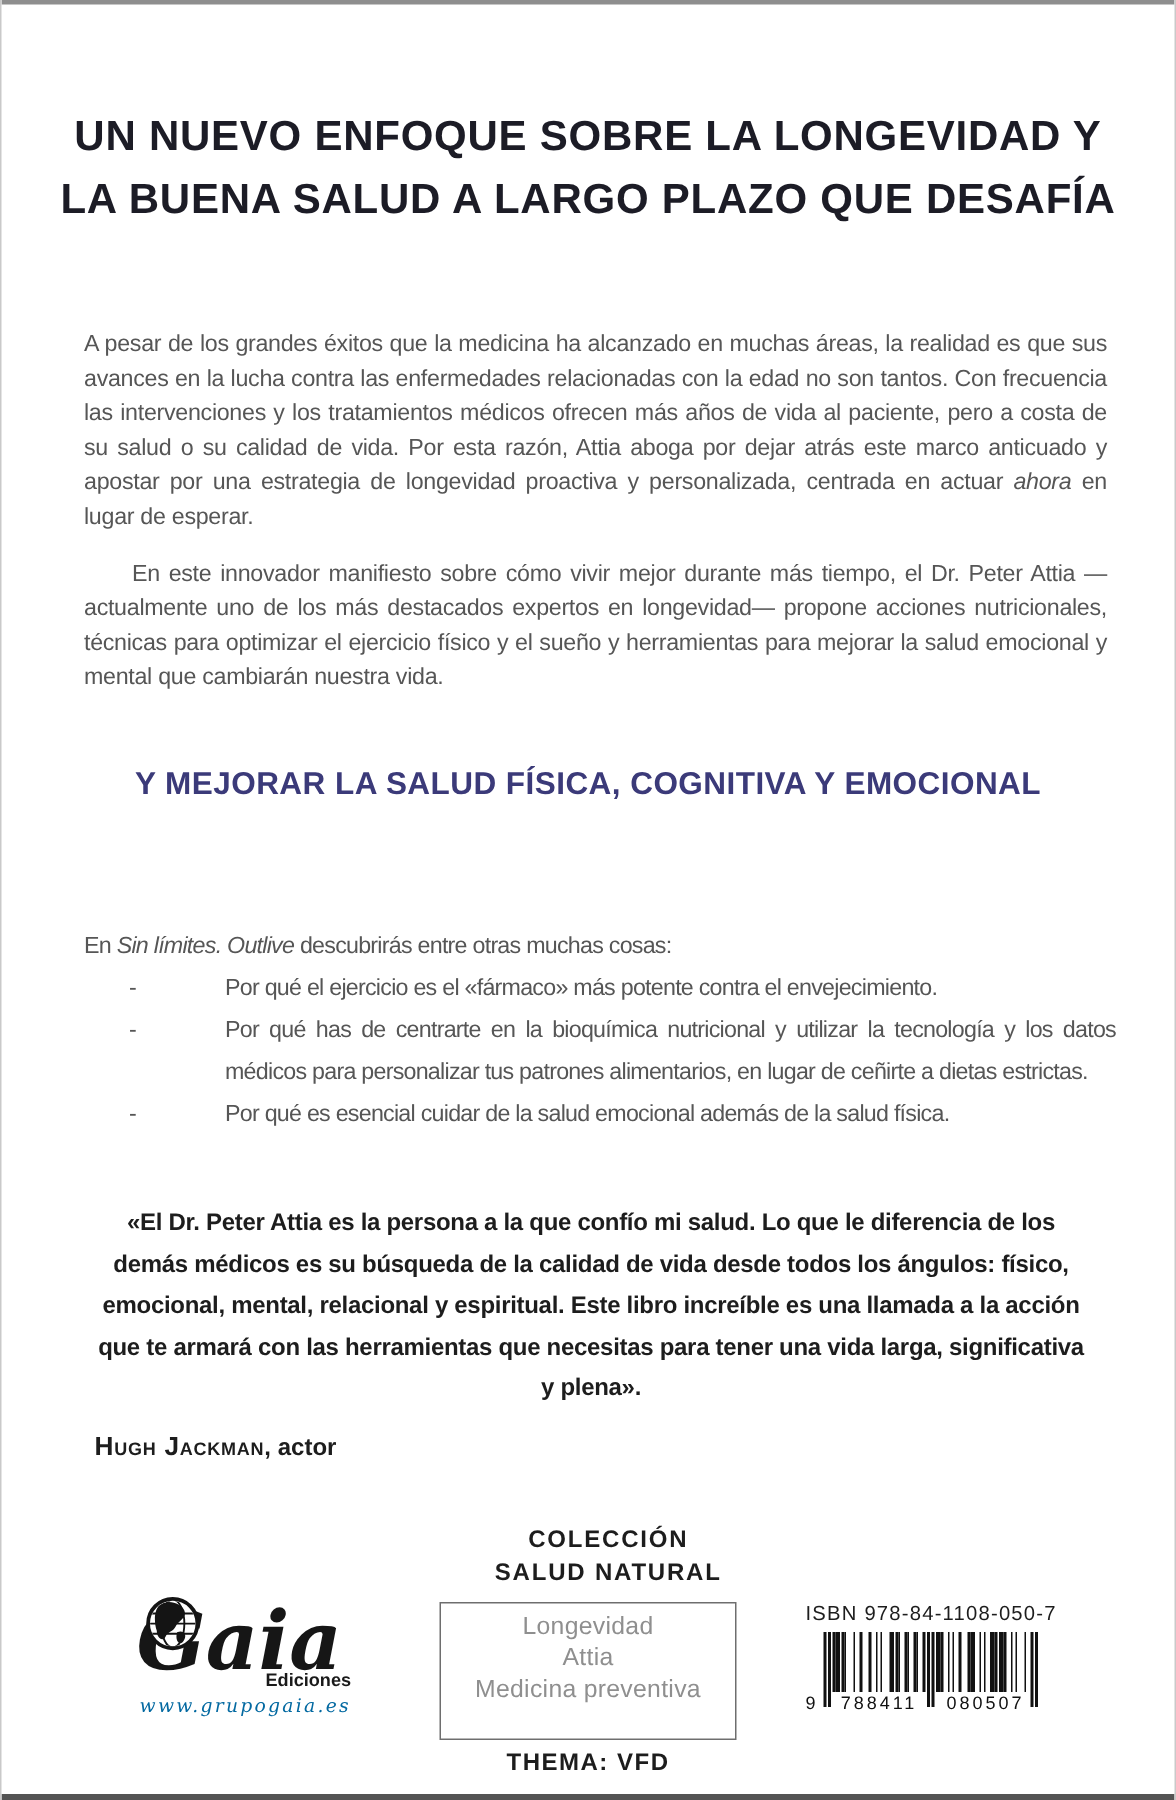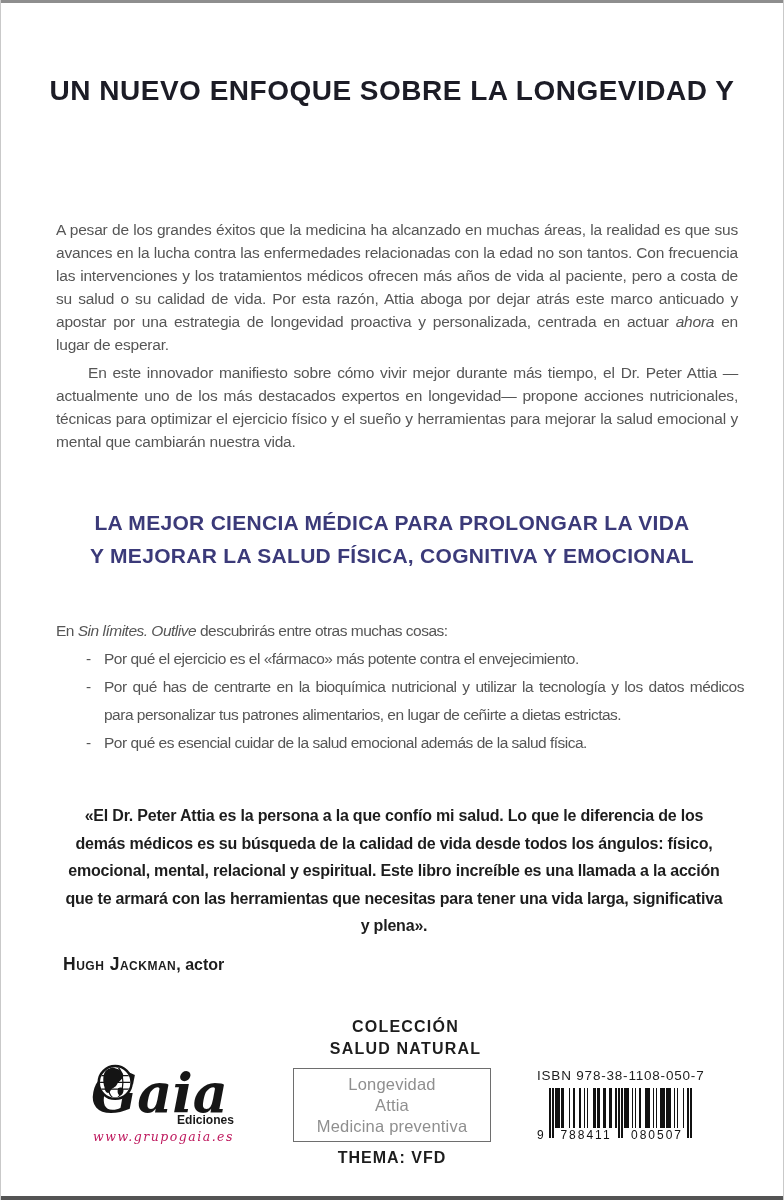--- a/index.html
+++ b/index.html
@@ -16,80 +16,80 @@
   .edge-top{position:absolute;top:0;left:0;right:0;height:3px;background:var(--edge);}
   .edge-bottom{position:absolute;bottom:0;left:0;right:0;height:4px;background:#545454;}
 
   .headline{position:absolute;top:70px;left:0;right:0;text-align:center;
     color:var(--headline);font-weight:bold;font-size:28px;line-height:42px;letter-spacing:0.5px;}
   .headline div{white-space:nowrap;}
 
   .bodycopy{position:absolute;top:218px;left:55px;width:682px;
     color:var(--body);font-size:15.5px;line-height:23px;text-align:justify;letter-spacing:-0.2px;}
   .bodycopy p{margin:0;}
-  .bodycopy p + p{margin-top:5px;text-indent:32px;}
+  .bodycopy p + p{margin-top:15px;text-indent:32px;}
   .bodycopy em{font-style:italic;}
 
   .tagline{position:absolute;top:506px;left:0;right:0;text-align:center;
     color:var(--subhead);font-weight:bold;font-size:21px;line-height:33px;letter-spacing:0.3px;}
   .tagline div{white-space:nowrap;}
 
   .highlights{position:absolute;top:617px;left:55px;width:688px;
     color:var(--body);font-size:15.5px;line-height:28px;letter-spacing:-0.5px;}
   .highlights .intro{margin:0 0 0 0;}
   .highlights em{font-style:italic;}
   .highlights ul{list-style:none;margin:0;padding:0;}
   .highlights li{display:flex;align-items:flex-start;}
   .hl-marker{flex:0 0 18px;margin-left:30px;text-align:left;}
-  .hl-text{flex:1;text-align:justify;}
+  .hl-text{flex:1;text-align:justify;margin-left:46px;}
 
   .endorsement{position:absolute;top:802px;left:62px;width:662px;color:var(--ink);}
   .quote{margin:0;text-align:center;font-weight:bold;font-size:16px;line-height:27.5px;letter-spacing:-0.2px;}
   .attribution{margin-top:14px;padding-right:18px;font-weight:bold;font-size:16px;color:var(--ink);}
   .attr-name{font-variant:small-caps;font-size:17.5px;letter-spacing:0.5px;}
 
   .collection{position:absolute;top:1016px;left:0;right:0;text-align:center;color:var(--ink);}
   .coll-line{font-weight:bold;font-size:16px;line-height:22px;letter-spacing:1.2px;padding-left:27px;}
-  .cat-box{width:196px;margin:8px auto 0;border:1.5px solid #6e6e6e;padding:5px 0 4px;}
+  .cat-box{width:196px;margin:8px auto 0;border:1.5px solid #6e6e6e;padding:5px 0 22px;}
   .cat-box div{color:var(--boxtext);font-size:16.5px;line-height:21px;letter-spacing:0.2px;}
   .thema{margin-top:7px;font-weight:bold;font-size:16px;letter-spacing:1px;}
 
   .publisher{position:absolute;left:90px;top:1062px;width:145px;text-align:center;}
   .publisher svg{display:block;}
   .pub-url{margin-top:3px;font-family:"DejaVu Serif", serif;font-style:italic;
-    font-size:12.5px;letter-spacing:1.5px;color:#be185d;white-space:nowrap;}
+    font-size:12.5px;letter-spacing:1.5px;color:#0369a1;white-space:nowrap;}
 
   .isbn-block{position:absolute;left:536px;top:1068px;width:180px;color:#1d1d1d;}
   .isbn-label{font-size:13.5px;letter-spacing:0.8px;white-space:nowrap;margin-bottom:5px;}
   .barcode{position:relative;width:158px;height:58px;}
   .bar{position:absolute;top:0;height:40px;background:#111;}
   .bar.guard{height:50px;}
   .bc-digit{position:absolute;top:40px;font-size:12px;letter-spacing:2px;color:#111;
     font-family:"Liberation Sans", sans-serif;}
   .bc-d0{left:0;}
   .bc-d1{left:16px;width:66px;text-align:center;}
   .bc-d2{left:87px;width:66px;text-align:center;}
 </style>
 </head>
 <body>
 
 <div class="cover">
   <div class="edge-top"></div>
 
   <div class="headline">
     <div>UN NUEVO ENFOQUE SOBRE LA LONGEVIDAD Y</div>
+    <div>LA BUENA SALUD A LARGO PLAZO QUE DESAFÍA</div>
   </div>
 
   <div class="bodycopy">
     <p><span>A pesar de los grandes éxitos que la medicina ha alcanzado en muchas áreas, la realidad es que sus avances en la lucha contra las enfermedades relacionadas con la edad no son tantos. Con frecuencia las intervenciones y los tratamientos médicos ofrecen más años de vida al paciente, pero a costa de su salud o su calidad de vida. Por esta razón, Attia aboga por dejar atrás este marco anticuado y apostar por una estrategia de longevidad proactiva y personalizada, centrada en actuar </span><em>ahora</em><span> en lugar de esperar.</span></p>
     <p><span>En este innovador manifiesto sobre cómo vivir mejor durante más tiempo, el Dr. Peter Attia —actualmente uno de los más destacados expertos en longevidad— propone acciones nutricionales, técnicas para optimizar el ejercicio físico y el sueño y herramientas para mejorar la salud emocional y mental que cambiarán nuestra vida.</span></p>
   </div>
 
   <div class="tagline">
-    <div>LA MEJOR CIENCIA MÉDICA PARA PROLONGAR LA VIDA</div>
     <div>Y MEJORAR LA SALUD FÍSICA, COGNITIVA Y EMOCIONAL</div>
   </div>
 
   <div class="highlights">
     <p class="intro"><span>En </span><em>Sin límites. Outlive</em><span> descubrirás entre otras muchas cosas:</span></p>
     <ul>
       <li>
         <span class="hl-marker">-</span>
         <span class="hl-text">Por qué el ejercicio es el «fármaco» más potente contra el envejecimiento.</span>
       </li>
@@ -138,21 +138,21 @@
           <path d="M -9,-13 C -3,-17 6,-14 8,-9 C 10,-4 4,-2 2,2 C 0,6 -3,5 -5,9 C -7,13 -11,10 -11,5 C -13,-1 -13,-9 -9,-13 Z" fill="#141414"></path>
           <path d="M 3,6 C 7,4 10,7 8,11 C 6,16 1,13 3,6 Z" fill="#141414"></path>
         </g>
       </g>
       <text x="148" y="64" text-anchor="end" font-family="&quot;Liberation Sans&quot;, sans-serif" font-size="12.5" font-weight="600" fill="#1a1a1a">Ediciones</text>
     </svg>
     <div class="pub-url">www.grupogaia.es</div>
   </div>
 
   <div class="isbn-block">
-    <div class="isbn-label">ISBN 978-38-1108-050-7</div>
+    <div class="isbn-label">ISBN 978-84-1108-050-7</div>
     <div class="barcode">
       <div>
           <div class="bar guard" style="left: 12px; width: 1.5px;"></div>
           <div class="bar guard" style="left: 15px; width: 1.5px;"></div>
           <div class="bar" style="left: 18px; width: 1.5px;"></div>
           <div class="bar" style="left: 19.5px; width: 1.5px;"></div>
           <div class="bar" style="left: 21px; width: 1.5px;"></div>
           <div class="bar" style="left: 24px; width: 1.5px;"></div>
           <div class="bar" style="left: 25.5px; width: 1.5px;"></div>
           <div class="bar" style="left: 31.5px; width: 1.5px;"></div>

